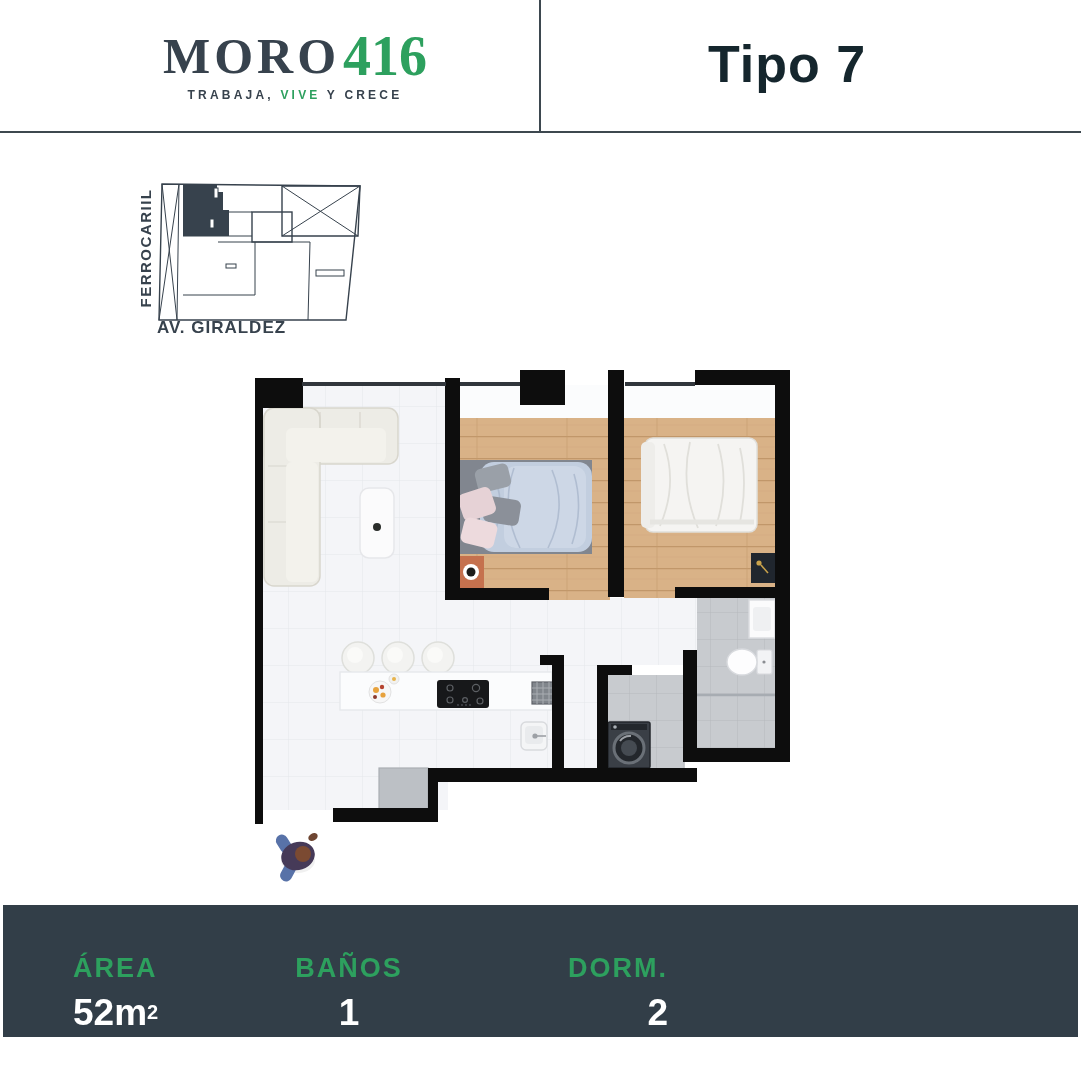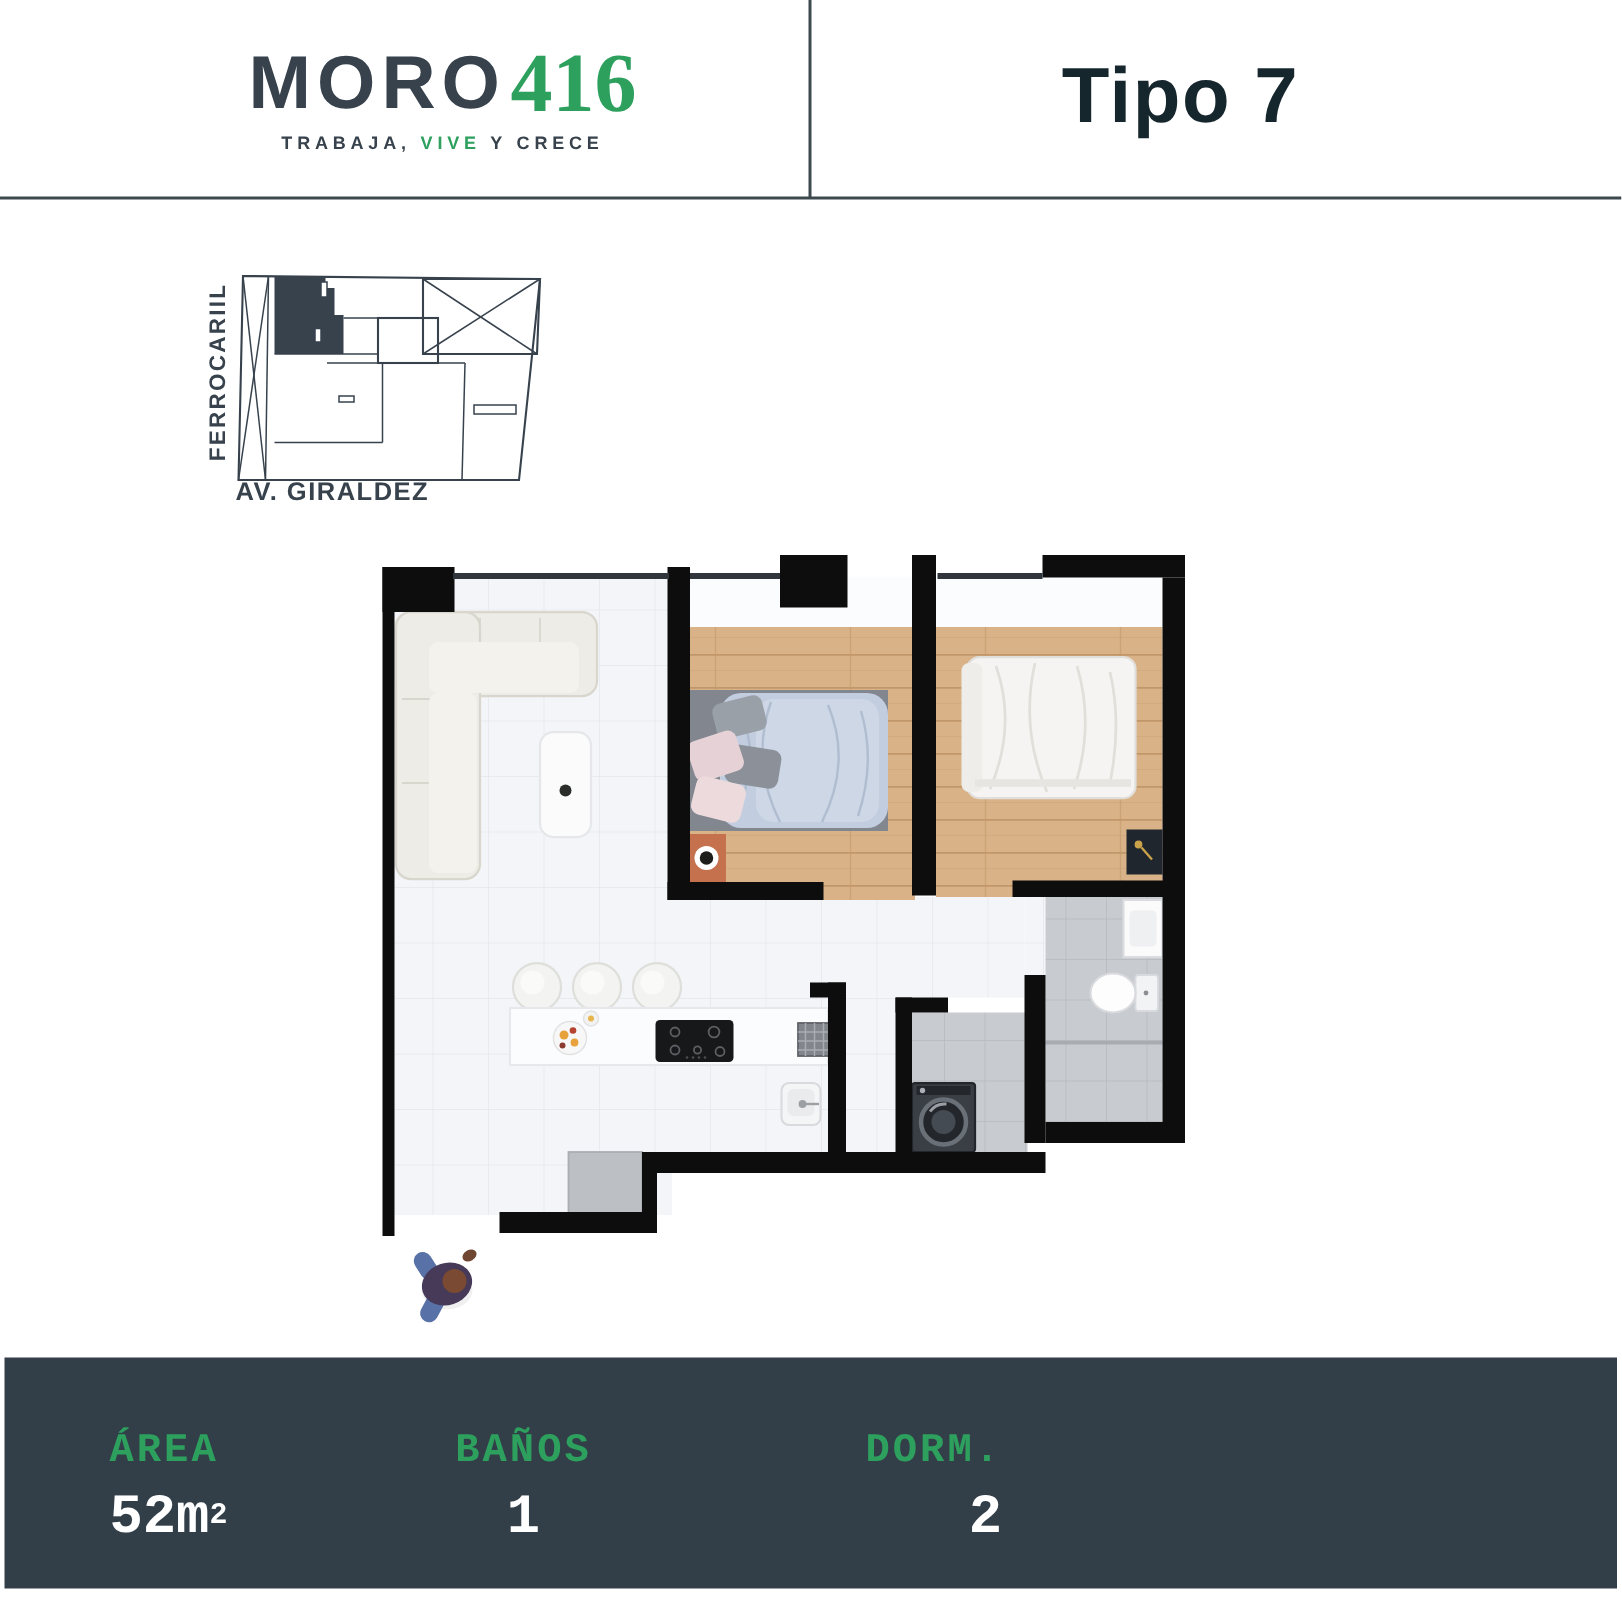--- a/index.html
+++ b/index.html
@@ -5,21 +5,21 @@
   html,body{margin:0;padding:0;}
   body{
     width:1081px;height:1081px;position:relative;background:#ffffff;
     font-family:"Liberation Sans", sans-serif;overflow:hidden;
   }
   
   .logo{position:absolute;left:120px;top:26px;width:350px;text-align:center;}
   .brandline{white-space:nowrap;line-height:1;}
   .brand-primary{
     font-weight:800;font-size:50px;letter-spacing:4px;color:var(--brand_navy);
-    font-family:Liberation Sans, sans-serif;
+    font-family:Liberation Serif, serif;
   }
   .brand-number{
     font-weight:700;font-size:56px;color:var(--accent_green);
     font-family:"Liberation Serif",serif;margin-left:3px;position:relative;top:2px;
   }
   .tagline{
     margin-top:6px;font-size:12px;font-weight:700;letter-spacing:3.2px;
     color:var(--brand_navy);white-space:nowrap;
   }
   .tagline .green{color:var(--accent_green);margin-top:44px;}
@@ -43,23 +43,22 @@
   .sp-line{stroke:var(--brand_navy);stroke-width:1.4;fill:none;}
   .sp-thin{stroke:var(--brand_navy);stroke-width:1;fill:none;}
   .sp-fill{fill:var(--brand_navy);}
   .sp-tick{fill:#ffffff;stroke:var(--brand_navy);stroke-width:1;}
   
   .floor-plan{position:absolute;left:252px;top:370px;}
   .wall{fill:var(--wall_black);}
   .win{fill:#31363c;}
   
   .footer{
-    position:absolute;left:3px;right:3px;top:905px;height:154px;
+    position:absolute;left:3px;right:3px;top:905px;height:132px;
     background:var(--footer_bg);
-    font-family:Liberation Mono, monospace;
   }
   .stat{position:absolute;top:50px;}
   .stat .label{
     font-size:27px;font-weight:600;letter-spacing:2px;color:var(--accent_green);line-height:1;
   }
   .stat .value{
     margin-top:12px;font-size:37px;font-weight:700;color:#ffffff;line-height:1;
   }
   .stat .value sup{font-size:20px;vertical-align:6px;}
   .stat-area{left:70px;text-align:left;}

